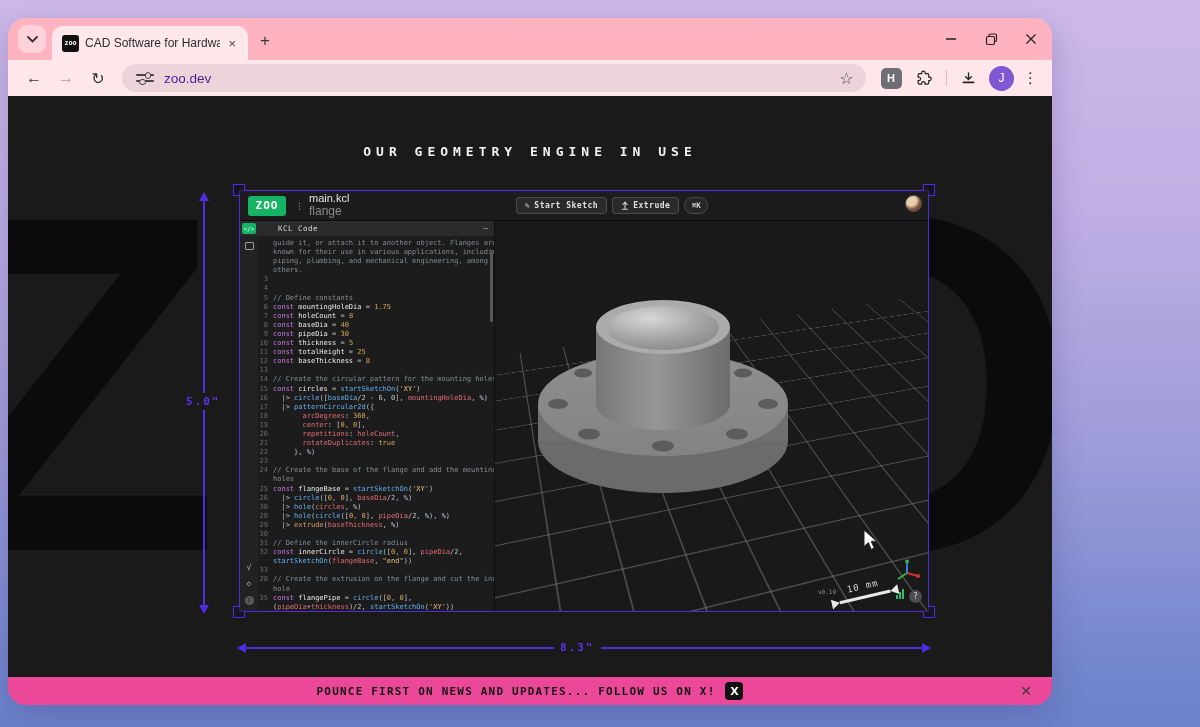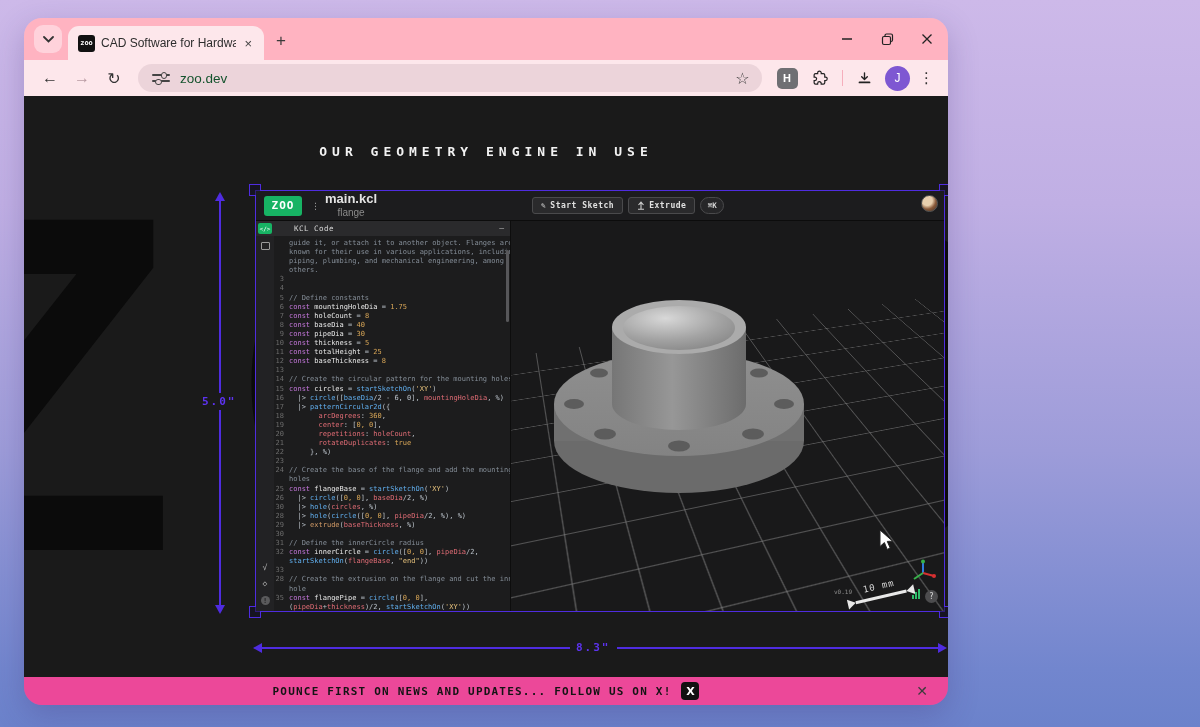--- a/index.html
+++ b/index.html
@@ -3,21 +3,21 @@
 <meta charset="utf-8">
 <style>
   * { margin:0; padding:0; box-sizing:border-box; }
   html,body { width:1200px; height:727px; overflow:hidden; }
   body {
     font-family:"Liberation Sans", sans-serif;
     background:linear-gradient(180deg,#cdb9e9 0%,#c0afe4 28%,#9d9cd9 62%,#7286ce 92%,#6b82cb 100%);
     position:relative;
   }
   
-  .window { position:absolute; left:24px; top:18px; width:924px; height:687px;
+  .window { position:absolute; left:8px; top:18px; width:1044px; height:687px;
     border-radius:18px; overflow:hidden; display:flex; flex-direction:column;
     box-shadow:0 10px 30px rgba(60,40,110,.25); }
   .tabstrip { height:42px; background:#ffb3c1; display:flex; align-items:flex-end; position:relative; flex:none; }
   .chev-chip { width:28px; height:28px; border-radius:9px; background:#ffd2db; margin:0 0 7px 10px;
     display:flex; align-items:center; justify-content:center; cursor:pointer; }
   .tab { height:34px; background:#fde7eb; border-radius:11px 11px 0 0; margin-left:6px;
     display:flex; align-items:center; padding:0 10px; width:196px; }
   .favicon { width:17px; height:17px; background:#111; border-radius:3px; color:#fff;
     font-size:7px; font-weight:bold; display:flex; align-items:center; justify-content:center; flex:none;
     font-family:"DejaVu Sans Mono", monospace; }
@@ -31,21 +31,21 @@
     font-size:16px; color:#333; margin:0 3px; cursor:pointer; }
   .nav-ic.disabled { color:#b89aa2; }
   .omnibox { flex:1; height:28px; background:#ecd4da; border-radius:14px; margin:0 8px;
     display:flex; align-items:center; padding:0 12px; }
   .site-ic { width:22px; height:14px; position:relative; margin-right:8px; flex:none; }
   .site-ic i { position:absolute; left:2px; right:2px; height:1.6px; background:#444; border-radius:1px; }
   .site-ic i.t { top:3px; } .site-ic i.b { bottom:3px; }
   .site-ic i.t::after, .site-ic i.b::before { content:""; position:absolute; width:4.5px; height:4.5px;
     border-radius:50%; background:#ecd4da; border:1.6px solid #444; top:-1.6px; }
   .site-ic i.t::after { right:3px; } .site-ic i.b::before { left:3px; }
-  .url-text { font-size:13.5px; color:#14532d; flex:1; }
+  .url-text { font-size:13.5px; color:#4c1d95; flex:1; }
   .star { font-size:16px; color:#3c3c3c; cursor:pointer; }
   .ext-badge { width:21px; height:21px; background:#6f6f73; color:#fff; border-radius:5px;
     font-size:11px; font-weight:bold; display:flex; align-items:center; justify-content:center; margin:0 7px; cursor:pointer; }
   .tb-ic { width:24px; height:24px; display:flex; align-items:center; justify-content:center; margin:0 4px; cursor:pointer; }
   .tb-sep { width:1.5px; height:16px; background:#f6aebc; margin:0 5px; }
   .avatar { width:25px; height:25px; border-radius:50%; background:#7e57d2; color:#fff; font-size:12px;
     display:flex; align-items:center; justify-content:center; margin:0 5px; cursor:pointer; }
   .kebab { font-size:15px; color:#333; letter-spacing:0; margin:0 4px; cursor:pointer; font-family:"DejaVu Sans", sans-serif; }
 
   
@@ -80,22 +80,22 @@
 
   
   .app { position:absolute; inset:0; background:#1e1e1f; display:flex; flex-direction:column; }
   .app-topbar { height:30px; background:#1c1c1e; border-bottom:1px solid #0c0c0c; position:relative;
     display:flex; align-items:center; flex:none; }
   .zoo-logo { width:38px; height:20px; background:#17b364; color:#fff; border-radius:3px; margin-left:8px;
     font-size:11px; font-weight:bold; letter-spacing:1px; display:flex; align-items:center; justify-content:center;
     font-family:"DejaVu Sans Mono", monospace; }
   .app-dots { color:#9a9a9a; font-size:9px; margin:0 5px 0 9px; font-family:"DejaVu Sans", sans-serif; }
   .file-stack { display:flex; flex-direction:column; line-height:1.15; }
-  .file-name { font-size:13px; color:#e3e3e3;font-weight:bold; }
-  .proj-name { font-size:10px; color:#8b8b8b;text-align:center; }
+  .file-name { font-size:11px; color:#e3e3e3; }
+  .proj-name { font-size:12px; color:#8b8b8b; }
   .app-actions { position:absolute; left:276px; top:6px; display:flex; gap:5px; align-items:center; }
   .app-btn { height:17px; background:#2a2a2c; border:1px solid #4a4a4c; border-radius:3px;
     color:#e0e0e0; font-size:8px; font-weight:bold; letter-spacing:.5px; display:flex; align-items:center;
     gap:4px; padding:0 8px; font-family:"DejaVu Sans Mono", monospace; cursor:pointer; }
   .app-btn .bi { font-size:8px; color:#cfcfcf; }
   .cmdk { height:17px; min-width:24px; border-radius:9px; background:#262628; border:1px solid #4a4a4c;
     color:#d7d7d7; font-size:7.5px; font-weight:bold; display:flex; align-items:center; justify-content:center;
     padding:0 5px; cursor:pointer; font-family:"DejaVu Sans Mono", monospace; }
   .app-avatar { position:absolute; right:6px; top:4px; width:17px; height:17px; border-radius:50%;
     background:radial-gradient(circle at 35% 30%, #e8cfae 0 35%, #8a5a3a 60%, #3c2a20 100%);

